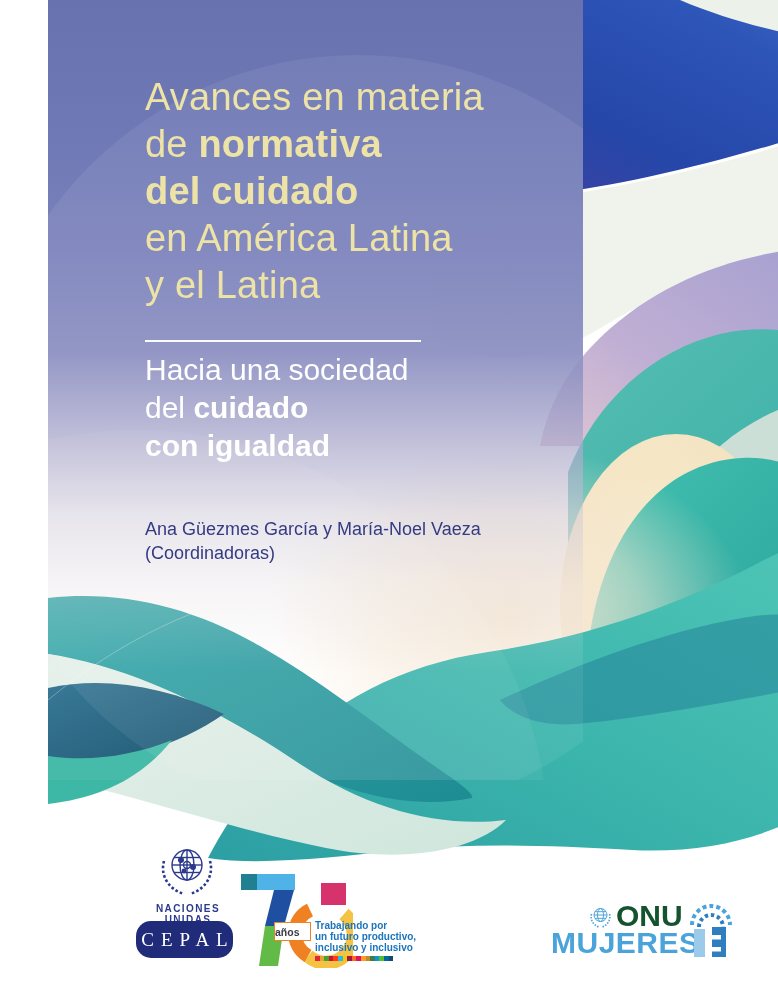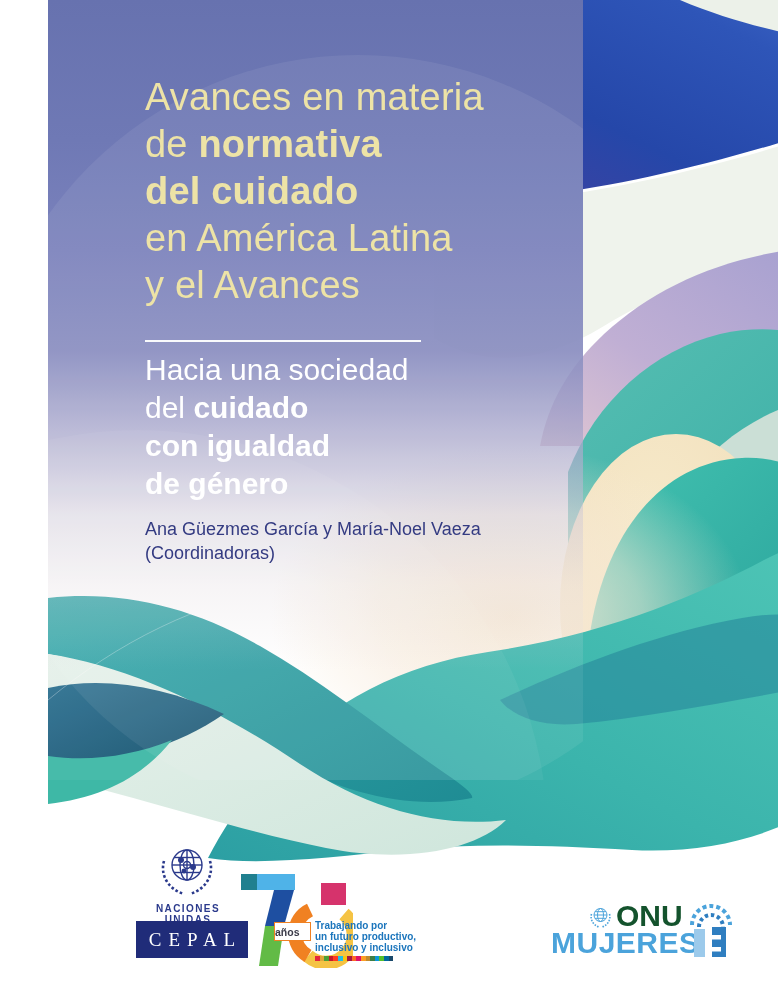--- a/index.html
+++ b/index.html
@@ -33,22 +33,22 @@
     position:absolute;left:97px;top:351px;width:360px;
     font-size:30px;line-height:38px;font-weight:400;color:#FFFFFF;
   }
   .subtitle b{font-weight:700;}
   .authors{position:absolute;left:97px;top:517px;width:400px;
     font-size:18px;line-height:24px;color:#343B82;}
   .authors .role{font-weight:400;}
   
   .un-caption{position:absolute;left:88px;top:903px;width:104px;text-align:center;
     font-size:10px;font-weight:700;letter-spacing:1.4px;color:#2B3A8C;}
-  .cepal-box{position:absolute;left:88px;top:921px;width:112px;height:37px;
-    background:#202C79;display:flex;align-items:center;justify-content:center;}
+  .cepal-box{position:absolute;left:88px;top:921px;width:97px;height:37px;
+    background:#202C79;display:flex;align-items:center;justify-content:center;border-radius:15px;}
   .cepal-box span{color:#ffffff;font-family:"Liberation Serif", serif;
     font-size:19px;letter-spacing:7px;padding-left:7px;}
   .anios-box{position:absolute;left:226px;top:922px;width:35px;height:17px;
     background:#ffffff;border:1.5px solid #F08122;display:flex;align-items:center;justify-content:flex-start;
     font-size:10.5px;font-weight:700;color:#3A3A48;}
   .tagline{position:absolute;left:267px;top:921px;width:110px;
     font-size:10px;line-height:10.8px;font-weight:700;color:#1B75BC;}
   .sdg-strip{position:absolute;left:267px;top:956px;width:78px;height:5px;display:flex;}
   .sdg-strip div{flex:1;height:100%;}
   
@@ -136,30 +136,29 @@
     <div class="circle2"></div>
   </div>
 
   <div class="content">
 
     <div class="title">
       <div>Avances en materia</div>
       <div><span>de </span><b>normativa</b></div>
       <div><b>del cuidado</b></div>
       <div>en América Latina</div>
-      <div>y el Avances</div>
+      <div>y el Latina</div>
     </div>
 
     <div class="divider"></div>
 
     <div class="subtitle">
       <div>Hacia una sociedad</div>
       <div><span>del </span><b>cuidado</b></div>
       <div><b>con igualdad</b></div>
-      <div><b>de género</b></div>
     </div>
 
     <div class="authors">
       <div>Ana Güezmes García y María-Noel Vaeza</div>
       <div class="role">(Coordinadoras)</div>
     </div>
 
     <svg class="abs" style="left:106px;top:841px;" width="66" height="60" viewBox="0 0 66 60" aria-hidden="true">
       <g stroke="#2B3A8C" fill="none" stroke-width="1.4">
         <circle cx="33" cy="24" r="15"></circle>

